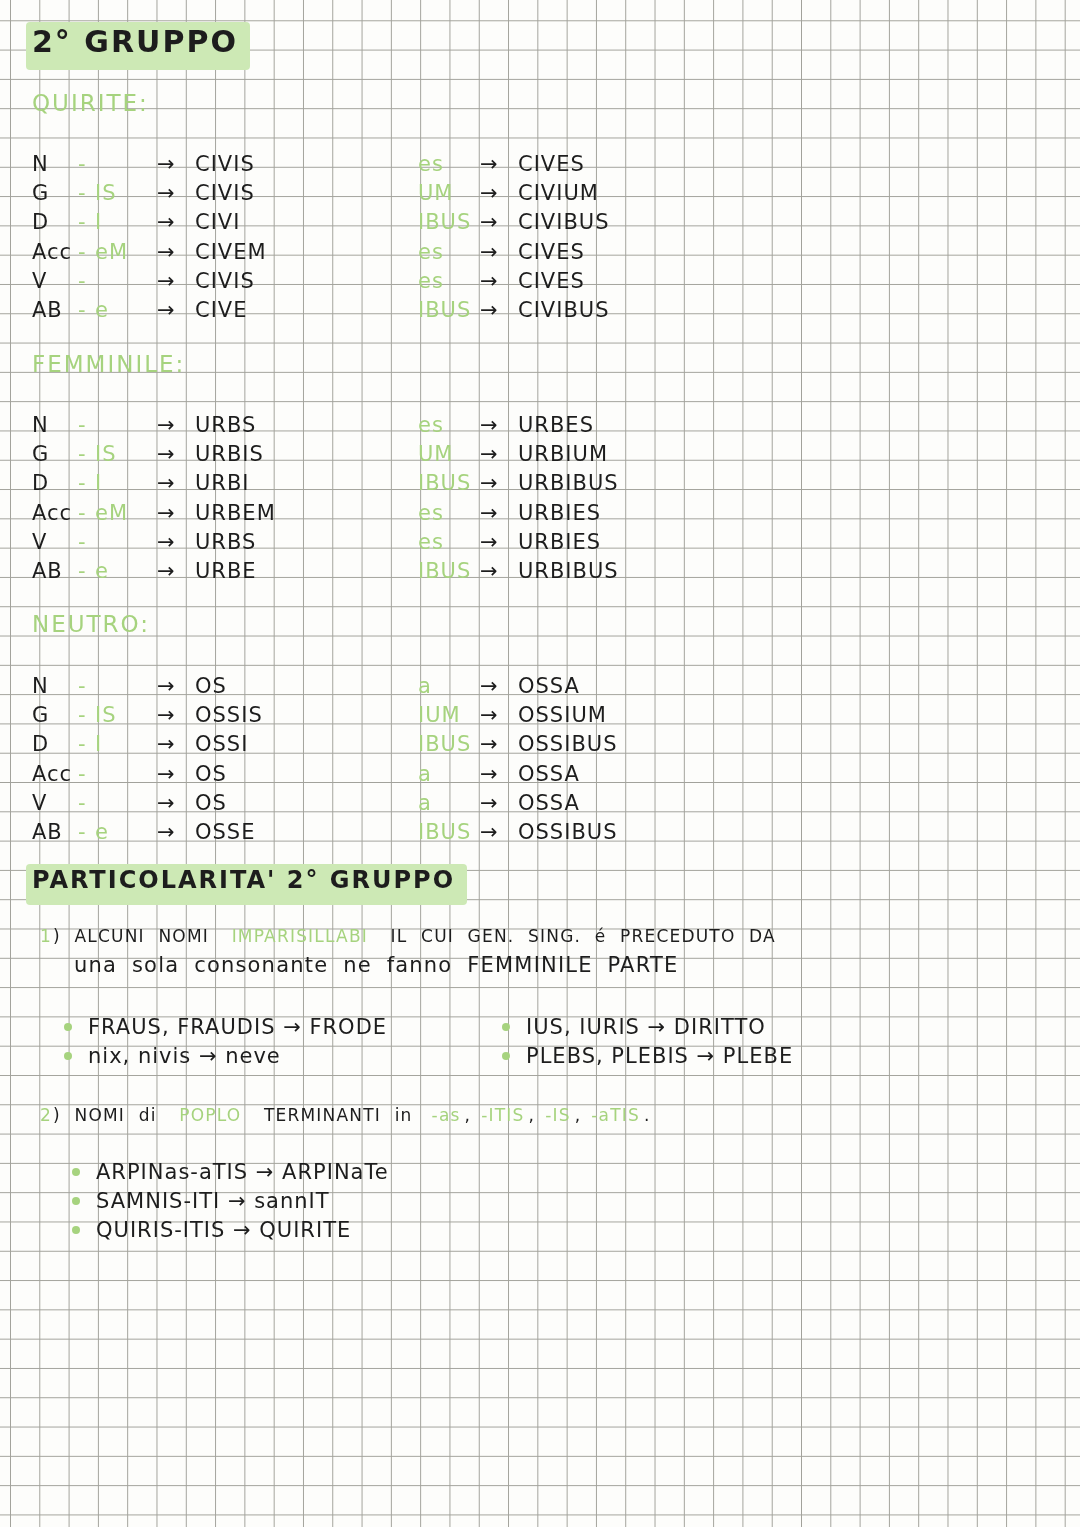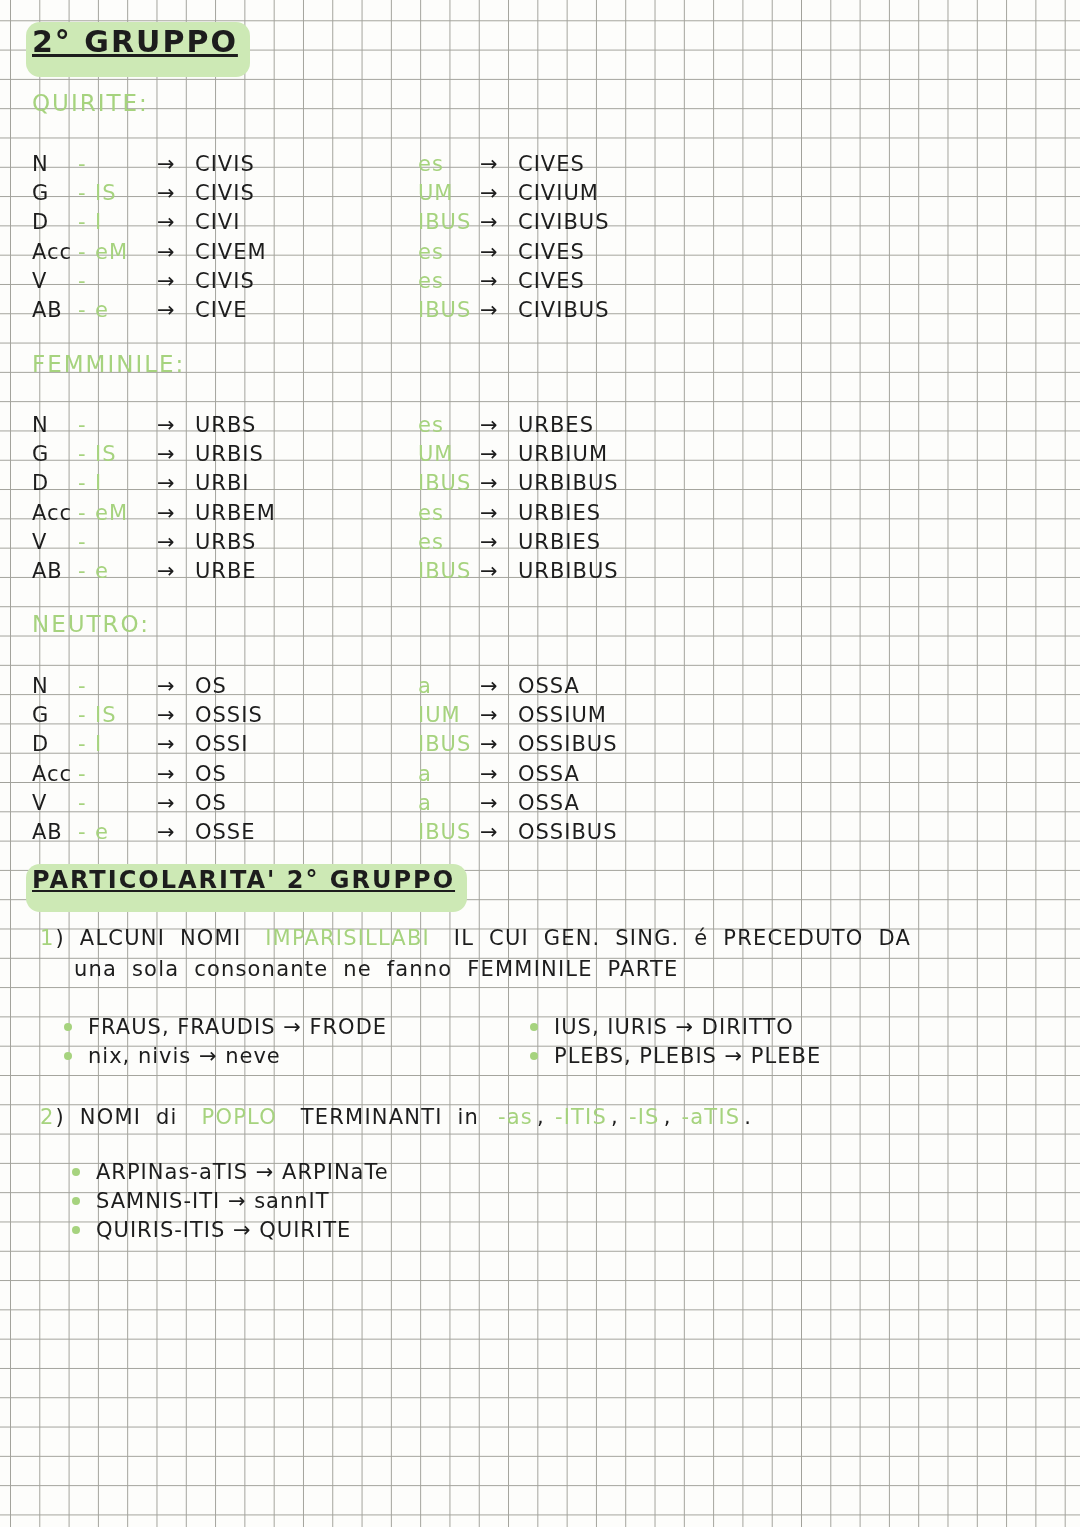--- a/index.html
+++ b/index.html
@@ -14,48 +14,47 @@
     background-size:29.3px 29.3px;
     background-position:10px -9px;
     font-family:"DejaVu Sans","Liberation Sans",sans-serif;
     color:var(--ink,#1d1d1d);
     overflow:hidden;
   }
   .abs { position:absolute; }
   .green { color:var(--green,#a6d37e); }
   .hl {
     background:var(--highlight,#cde9b5);
-    border-radius:14px;
-    padding:2px 12px 18px 6px;
+    border-radius:4px;
+    padding:2px 12px 11px 6px;
     box-decoration-break:clone;
-    text-decoration:underline;
   }
   .page-title { left:26px; top:24px; font-size:30px; letter-spacing:2px; font-weight:bold; white-space:nowrap; }
   .sec-label { font-size:23px; letter-spacing:2px; white-space:nowrap; }
   .decl-rows .row { display:flex; align-items:center; height:29.3px; font-size:21px; letter-spacing:1px; white-space:nowrap; }
   .cell { flex:0 0 auto; }
   .c-case   { width:46px; }
   .c-dash   { width:17px; }
   .c-suffix { width:62px; }
   .c-arrow  { width:38px; }
   .c-sg     { width:223px; }
   .c-plsuf  { width:62px; }
   .notes-title { font-size:24px; letter-spacing:2px; font-weight:bold; white-space:nowrap; }
-  .note-line { font-size:21px; letter-spacing:1.2px; word-spacing:7px; white-space:nowrap; }
+  .note-line { font-size:17px; letter-spacing:1.2px; word-spacing:7px; white-space:nowrap; }
   .note-line .seg { margin-right:9px; }
   .note-line2 { margin-top:7px; margin-left:34px; font-size:21px; letter-spacing:1.2px; word-spacing:7px; white-space:nowrap; }
   .item-number { margin-right:1px; }
   ul.examples { list-style:none; margin:0; padding:0; }
   ul.examples li { display:flex; align-items:center; height:29.3px; font-size:21px; letter-spacing:1px; white-space:nowrap; }
   .dot {
     width:8px; height:8px; border-radius:50%;
     background:var(--green,#a6d37e);
     margin-right:16px; flex:0 0 auto;
   }
-  .two-col { display:flex;gap:28px; }
+  .two-col { display:flex; }
   .two-col .col-left  { width:438px; flex:0 0 auto; }
   .two-col .col-right { flex:1 1 auto; }
   .sfx-item { margin-left:10px; }
   .sfx-item .sep { color:var(--ink,#1d1d1d); margin-left:4px; }
 </style>
 </head>
 <body>
 
 <div class="page">
 

